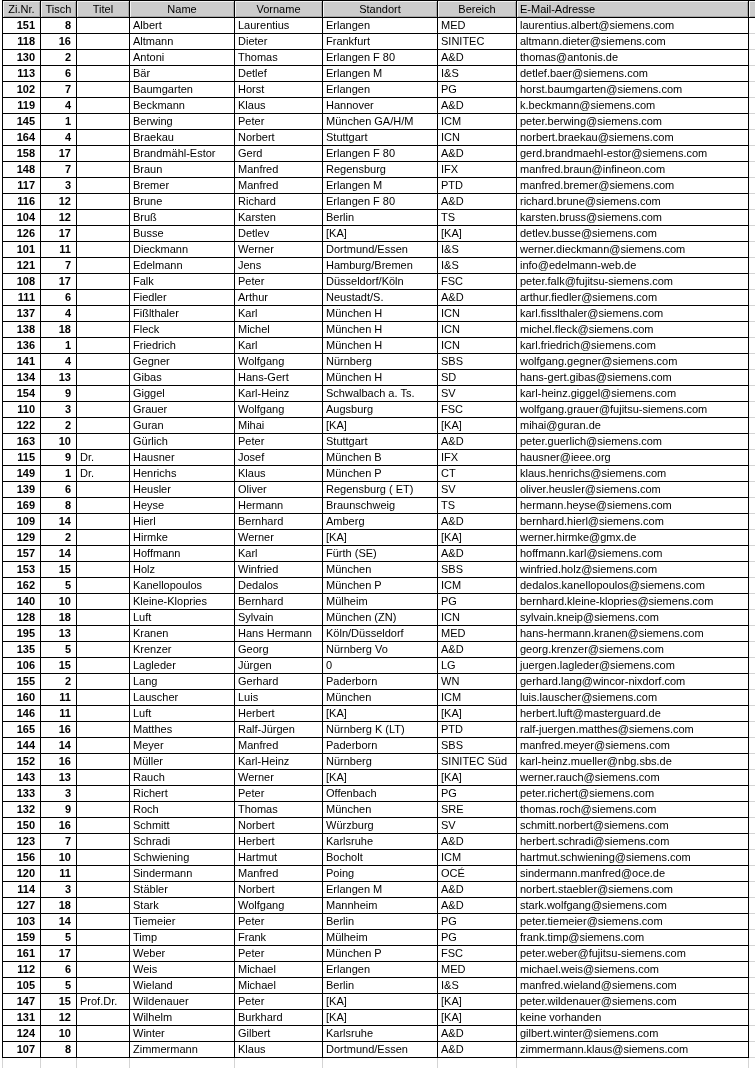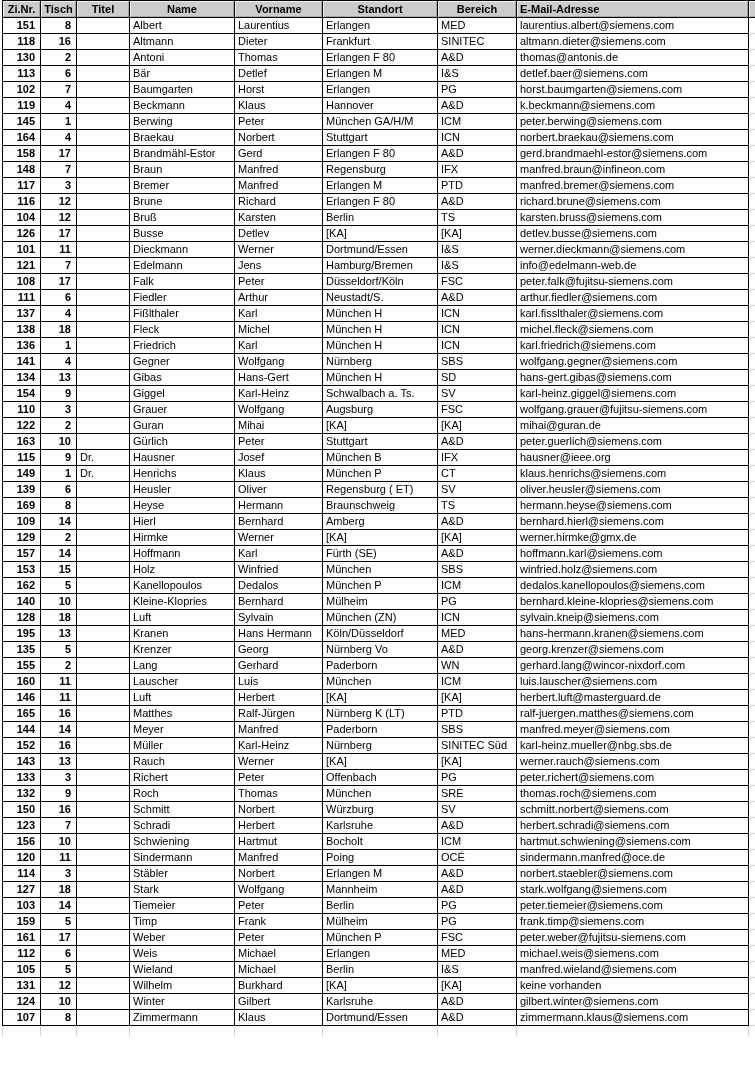--- a/index.html
+++ b/index.html
@@ -28,21 +28,21 @@
   col.w3 { width: 105px; }
   col.w4 { width: 88px; }
   col.w5 { width: 115px; }
   col.w6 { width: 79px; }
   col.w7 { width: 232px; }
   col.w8 { width: 7px; }
 
   th {
     height: 16px;
     line-height: 16px;
-    font-weight: bold;
+    font-weight: normal;
     font-size: 11px;
     text-align: center;
     border: 1px solid #000000;
     background-color: #bfbfbf;
     background-image: conic-gradient(#d9d9d9 25%, transparent 0 50%, #d9d9d9 0 75%, transparent 0);
     background-size: 2px 2px;
     box-shadow: inset 1px 1px 0 rgba(255,255,255,0.75), inset -1px -1px 0 rgba(0,0,0,0.18);
     padding: 0 1px;
     overflow: hidden;
     white-space: nowrap;
@@ -543,20 +543,31 @@
           <td class="c1">5</td>
           <td class="c2"></td>
           <td class="c3">Krenzer</td>
           <td class="c4">Georg</td>
           <td class="c5">Nürnberg Vo</td>
           <td class="c6">A&amp;D</td>
           <td class="c7">georg.krenzer@siemens.com</td>
           <td class="c8"></td>
         </tr>
         <tr>
+          <td class="c0">106</td>
+          <td class="c1">15</td>
+          <td class="c2"></td>
+          <td class="c3">Lagleder</td>
+          <td class="c4">Jürgen</td>
+          <td class="c5">0</td>
+          <td class="c6">LG</td>
+          <td class="c7">juergen.lagleder@siemens.com</td>
+          <td class="c8"></td>
+        </tr>
+        <tr>
           <td class="c0">155</td>
           <td class="c1">2</td>
           <td class="c2"></td>
           <td class="c3">Lang</td>
           <td class="c4">Gerhard</td>
           <td class="c5">Paderborn</td>
           <td class="c6">WN</td>
           <td class="c7">gerhard.lang@wincor-nixdorf.com</td>
           <td class="c8"></td>
         </tr>
@@ -760,20 +771,31 @@
         </tr>
         <tr>
           <td class="c0">105</td>
           <td class="c1">5</td>
           <td class="c2"></td>
           <td class="c3">Wieland</td>
           <td class="c4">Michael</td>
           <td class="c5">Berlin</td>
           <td class="c6">I&amp;S</td>
           <td class="c7">manfred.wieland@siemens.com</td>
+          <td class="c8"></td>
+        </tr>
+        <tr>
+          <td class="c0">147</td>
+          <td class="c1">15</td>
+          <td class="c2">Prof.Dr.</td>
+          <td class="c3">Wildenauer</td>
+          <td class="c4">Peter</td>
+          <td class="c5">[KA]</td>
+          <td class="c6">[KA]</td>
+          <td class="c7">peter.wildenauer@siemens.com</td>
           <td class="c8"></td>
         </tr>
         <tr>
           <td class="c0">131</td>
           <td class="c1">12</td>
           <td class="c2"></td>
           <td class="c3">Wilhelm</td>
           <td class="c4">Burkhard</td>
           <td class="c5">[KA]</td>
           <td class="c6">[KA]</td>

